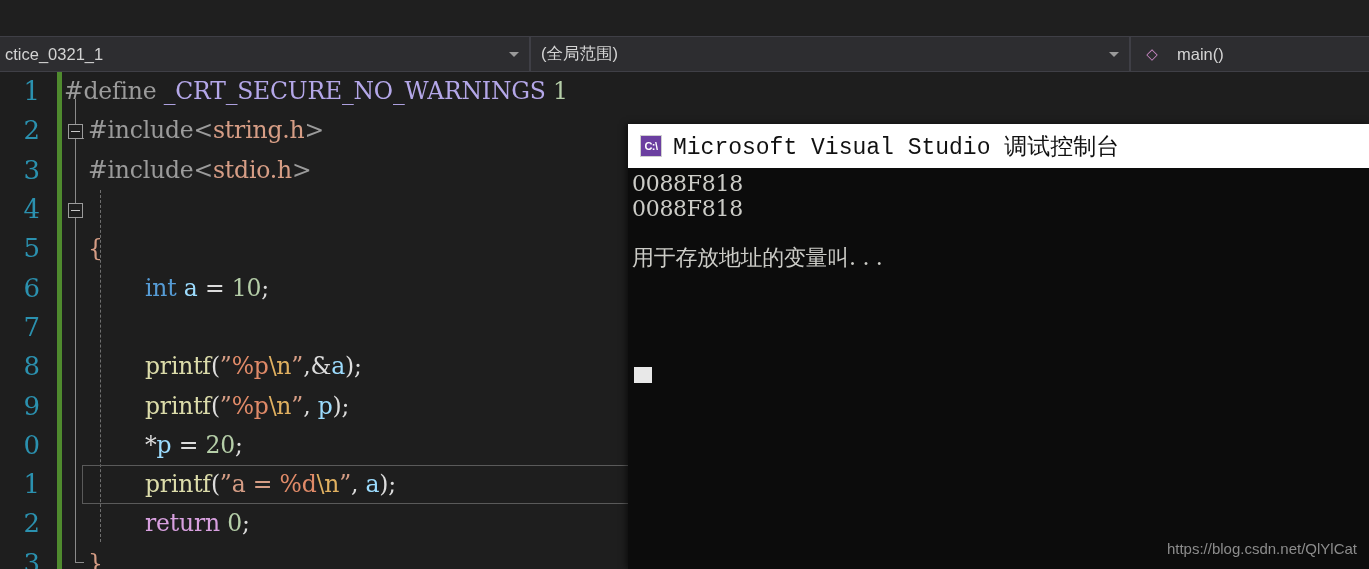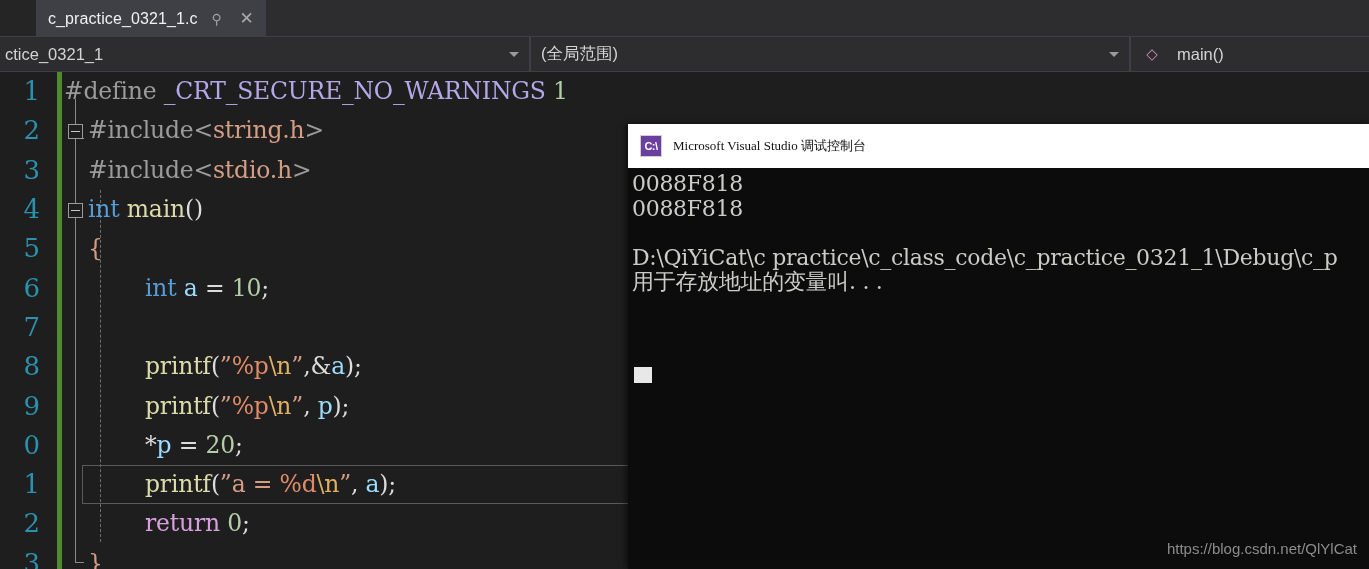--- a/index.html
+++ b/index.html
@@ -159,22 +159,22 @@
   }
   .console-app-icon {
     width: 22px; height: 22px; background: #6b3fa0;
     border: 1px solid #cfcfcf;
     display: flex; align-items: center; justify-content: center;
     color: #ffffff; font-size: 11px; font-weight: bold;
     font-family: "Liberation Sans", sans-serif;
     letter-spacing: -0.5px;
   }
   .console-title-text {
-    margin-left: 11px; color: #111111; font-size: 13px;
-    font-family: Liberation Serif, serif;
+    margin-left: 11px; color: #111111; font-size: 23px;
+    font-family: Liberation Mono, monospace;
   }
   .console-body {
     position: relative; padding: 4px 0 0 4px; height: 401px;
     background: #0c0c0c; overflow: hidden;
   }
   .console-line {
     color: #ccccc7; font-size: 22px; line-height: 24.5px;
     font-family: "DejaVu Serif", serif;
     white-space: pre; letter-spacing: -0.3px;
   }
@@ -187,32 +187,20 @@
     position: absolute; right: 12px; bottom: 12px;
     color: #8c8c8c; font-size: 15px;
     font-family: "Liberation Sans", sans-serif;
   }
 </style>
 </head>
 <body>
 
 <div id="root">
 
-  <div class="tabstrip">
-    <div class="tabstrip-left-pad"></div>
-    <div class="tab">
-      <span class="tab-label">c_practice_0321_1.c</span>
-      <span class="tab-icon">
-          <span class="pin-glyph">⚲</span>
-        </span>
-      <span class="tab-icon">
-          <span class="close-glyph">✕</span>
-        </span>
-    </div>
-  </div>
 
   <div class="navbar">
     <div class="nav-combo c1">
       <span class="nav-text">ctice_0321_1</span>
       <span class="nav-arrow">
           <i></i>
         </span>
     </div>
     <div class="nav-combo c2">
       <span class="nav-text">(全局范围)</span>
@@ -251,21 +239,20 @@
         <span class="codetext" style="left:88px;"><span class="c-pre">#include&lt;</span><span class="c-incl">string.h</span><span class="c-pre">&gt;</span></span>
       </div>
 
       <div class="row">
         <span class="lineno">3</span>
         <span class="codetext" style="left:88px;"><span class="c-pre">#include&lt;</span><span class="c-incl">stdio.h</span><span class="c-pre">&gt;</span></span>
       </div>
 
       <div class="row">
         <span class="lineno">4</span>
-        <span class="codetext" style="left:88px;"><span class="c-kw">int</span> <span class="c-fn">main</span><span class="c-punc">()</span></span>
       </div>
 
       <div class="row">
         <span class="lineno">5</span>
         <span class="codetext" style="left:88px;"><span class="c-str">{</span></span>
       </div>
 
       <div class="row">
         <span class="lineno">6</span>
         <span class="codetext" style="left:145px;"><span class="c-kw">int</span> <span class="c-var">a</span> <span class="c-punc">=</span> <span class="c-num">10</span><span class="c-punc">;</span></span>
@@ -311,20 +298,19 @@
 
   <div class="console">
     <div class="console-title">
       <span class="console-app-icon">C:\</span>
       <span class="console-title-text">Microsoft Visual Studio 调试控制台</span>
     </div>
     <div class="console-body">
       <div class="console-line">0088F818</div>
       <div class="console-line">0088F818</div>
       <div class="console-line blank">&nbsp;</div>
-      <div class="console-line">D:\QiYiCat\c practice\c_class_code\c_practice_0321_1\Debug\c_p</div>
       <div class="console-line">用于存放地址的变量叫. . .</div>
       <div class="console-cursor"></div>
       <div class="watermark">https://blog.csdn.net/QlYlCat</div>
     </div>
   </div>
 
 </div>
 
 </body></html>

